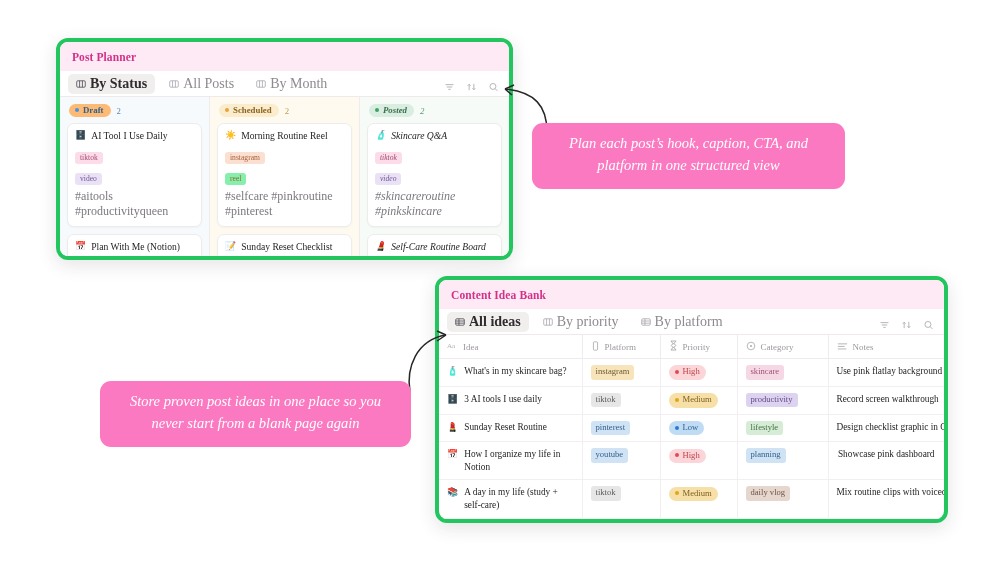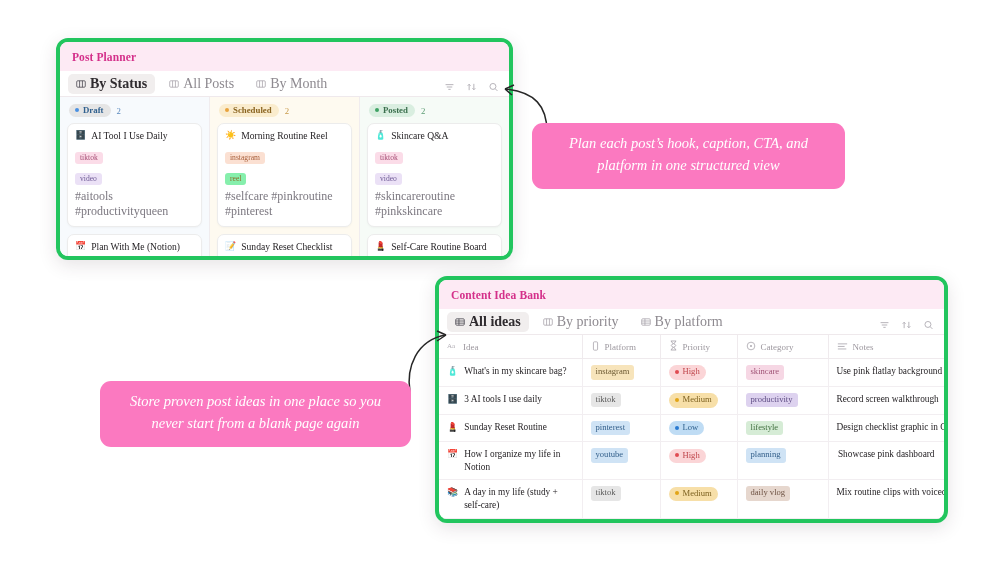--- a/index.html
+++ b/index.html
@@ -58,21 +58,21 @@
   .toolbar-actions {
     position: absolute; right: 10px; top: 50%;
     transform: translateY(-50%);
     display: flex; align-items: center; gap: 11px;
   }
   .toolbar-actions .ticon { width: 11px; height: 11px; display:block; cursor:pointer; }
 
   
   .board { display: flex; height: 169px; }
   .column { flex: 1; padding: 6px 7px 0 7px; border-right: 1px solid #f0ecee; }
-  .column:last-child { border-right: none; }
+  .column:last-child { border-right: none; font-style: italic; }
   .col-draft { background: #f7fafd; }
   .col-sched { background: #fefaf0; }
   .col-post  { background: #f6fbf7; }
 
   .col-head { display:flex; align-items:center; gap:6px; padding: 1px 2px 6px 2px; }
   .status-pill {
     display:inline-flex; align-items:center; gap:4px;
     padding: 1px 7px 2px 6px;
     border-radius: 9px;
     font-size: 8.8px;
@@ -226,21 +226,21 @@
               <circle cx="6.3" cy="6.3" r="3.8" fill="none" stroke="#b3afb6" stroke-width="1.2"></circle>
               <line x1="9.2" y1="9.2" x2="12" y2="12" stroke="#b3afb6" stroke-width="1.2"></line>
             </svg>
         </span>
       </div>
     </div>
 
     <div class="board" id="kanban-board">
         <div class="column col-draft">
           <div class="col-head">
-            <span class="status-pill" style="background:#e5e5e5;color:#31618f">
+            <span class="status-pill" style="background:#fdba74;color:#31618f">
               <span class="dot" style="background:#4a90e2"></span>
               <span>Draft</span>
             </span>
             <span class="col-count" style="color:#5a88bd">2</span>
           </div>
           <div class="card">
             <div class="card-title">
               <span class="card-emoji">🗄️</span>
               <span>AI Tool I Use Daily</span>
             </div>

